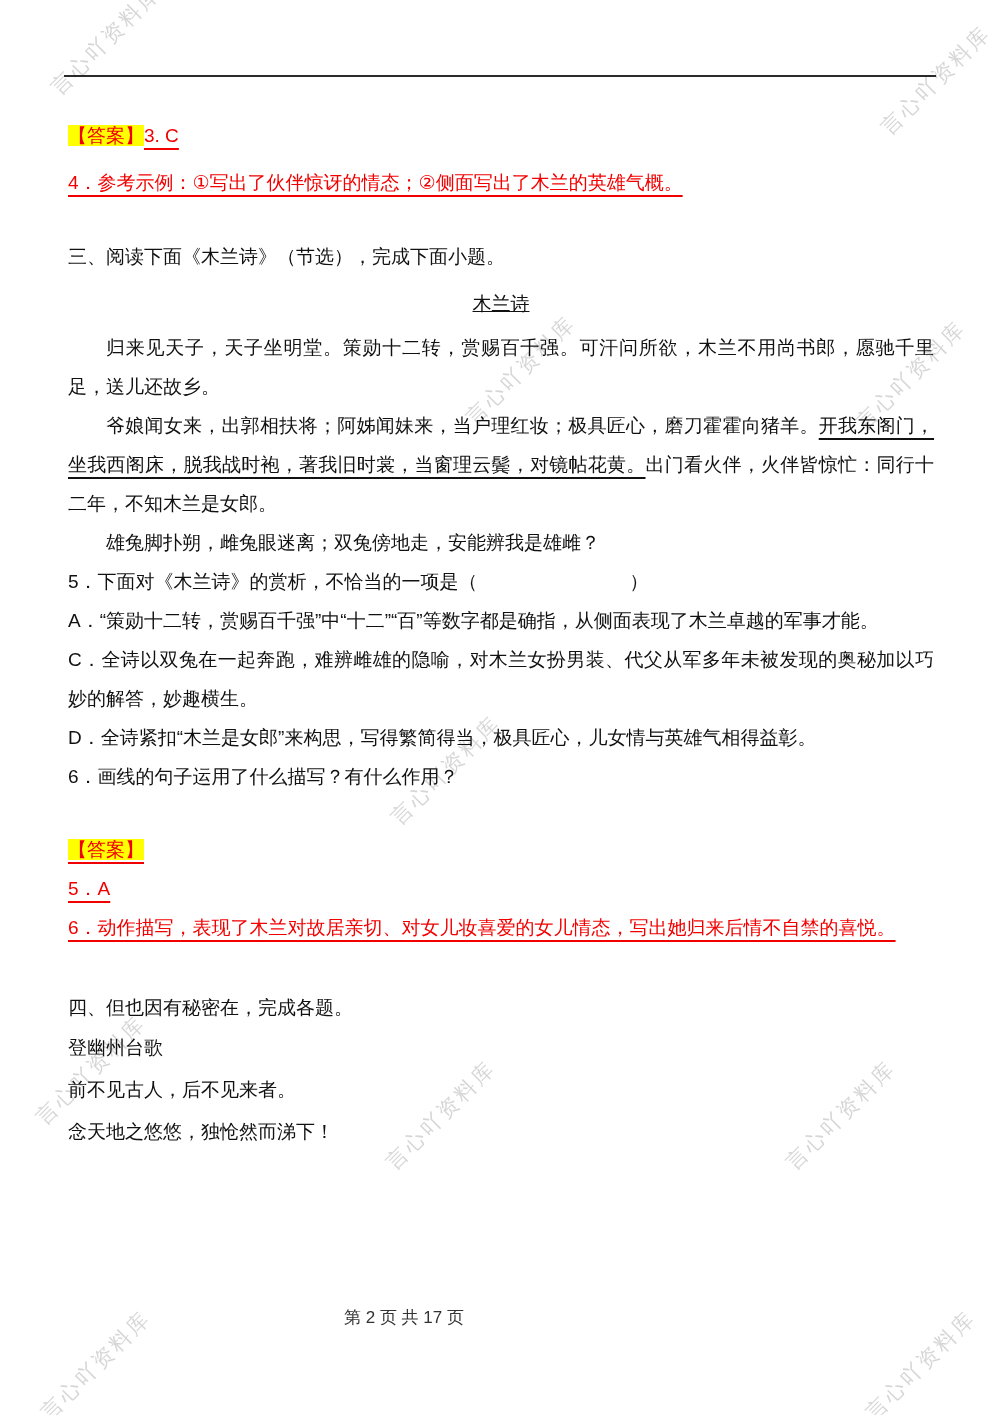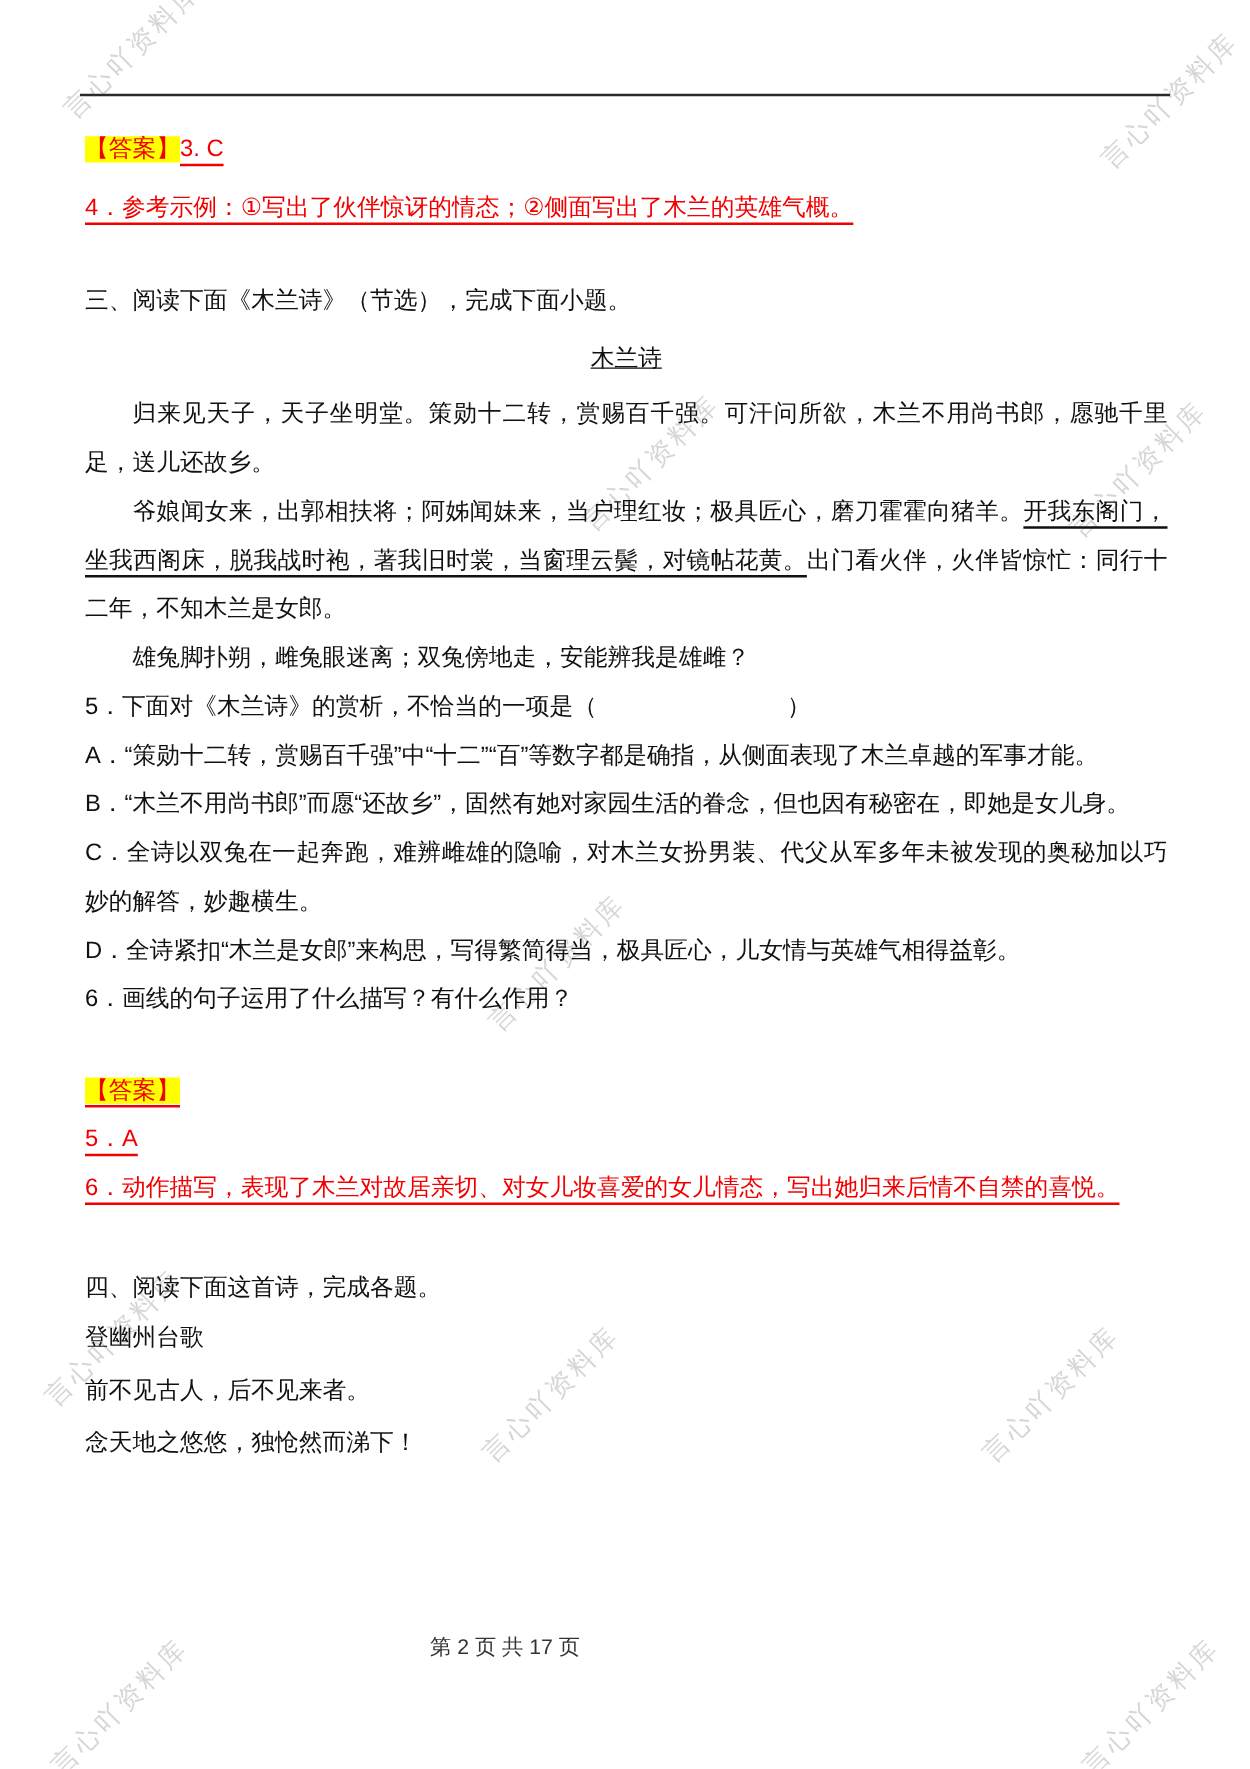--- a/index.html
+++ b/index.html
@@ -26,21 +26,21 @@
     z-index:0;
     user-select:none;
   }
 
   .header-rule {
     position:absolute; top:75px; left:64px; width:872px;
     border-top:2px solid #2a2a2a; z-index:1;
   }
 
   .content {
-    position:absolute; top:100px; left:68px; width:866px;
+    position:absolute; top:116px; left:68px; width:866px;
     font-size:19px; line-height:39px; z-index:1;
     text-align:justify;
   }
 
   .red { color:var(--answer-red,#f20000); }
   .u { text-decoration:underline; text-underline-offset:6px; text-decoration-thickness:1.5px; }
   .hl { background:var(--highlight-yellow,#ffff00); }
   .bold { font-weight:400; }
   .indent { text-indent:2em; }
   .center { text-align:center;text-decoration:underline; }
@@ -84,30 +84,29 @@
 
     <p class="bold mt35">三、阅读下面《木兰诗》（节选），完成下面小题。</p>
     <p class="center mt8b">木兰诗</p>
 
     <p class="indent mt5">归来见天子，天子坐明堂。策勋十二转，赏赐百千强。可汗问所欲，木兰不用尚书郎，愿驰千里足，送儿还故乡。</p>
     <p class="indent"><span>爷娘闻女来，出郭相扶将；阿姊闻妹来，当户理红妆；极具匠心，磨刀霍霍向猪羊。</span><span class="u">开我东阁门，坐我西阁床，脱我战时袍，著我旧时裳，当窗理云鬓，对镜帖花黄。</span><span>出门看火伴，火伴皆惊忙：同行十二年，不知木兰是女郎。</span></p>
     <p class="indent">雄兔脚扑朔，雌兔眼迷离；双兔傍地走，安能辨我是雄雌？</p>
 
     <p>5．下面对《木兰诗》的赏析，不恰当的一项是（　　　　　　　　）</p>
     <p>A．“策勋十二转，赏赐百千强”中“十二”“百”等数字都是确指，从侧面表现了木兰卓越的军事才能。</p>
-    <p>B．“木兰不用尚书郎”而愿“还故乡”，固然有她对家园生活的眷念，但也因有秘密在，即她是女儿身。</p>
     <p>C．全诗以双兔在一起奔跑，难辨雌雄的隐喻，对木兰女扮男装、代父从军多年未被发现的奥秘加以巧妙的解答，妙趣横生。</p>
     <p>D．全诗紧扣“木兰是女郎”来构思，写得繁简得当，极具匠心，儿女情与英雄气相得益彰。</p>
     <p>6．画线的句子运用了什么描写？有什么作用？</p>
 
     <p class="red mt34"><span class="hl u">【答案】</span></p>
     <p class="red u">5．A</p>
     <p class="red u">6．动作描写，表现了木兰对故居亲切、对女儿妆喜爱的女儿情态，写出她归来后情不自禁的喜悦。</p>
 
-    <p class="bold mt41">四、阅读下面这首诗，完成各题。</p>
+    <p class="bold mt41">四、但也因有秘密在，完成各题。</p>
 
     <div class="poem-block">
       <p>登幽州台歌</p>
       <p>前不见古人，后不见来者。</p>
       <p>念天地之悠悠，独怆然而涕下！</p>
     </div>
 
   </div>
 
   <div class="footer">第 2 页 共 17 页</div>

